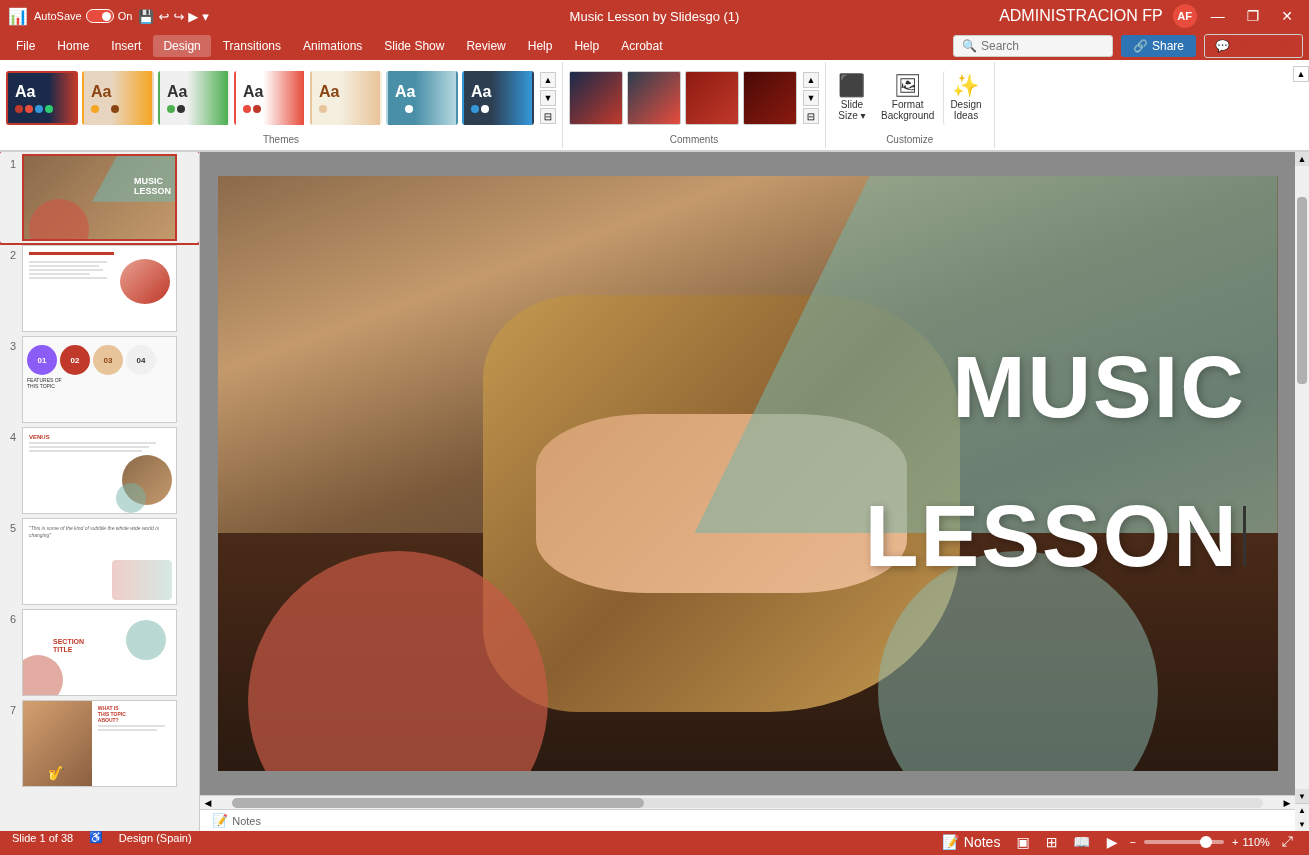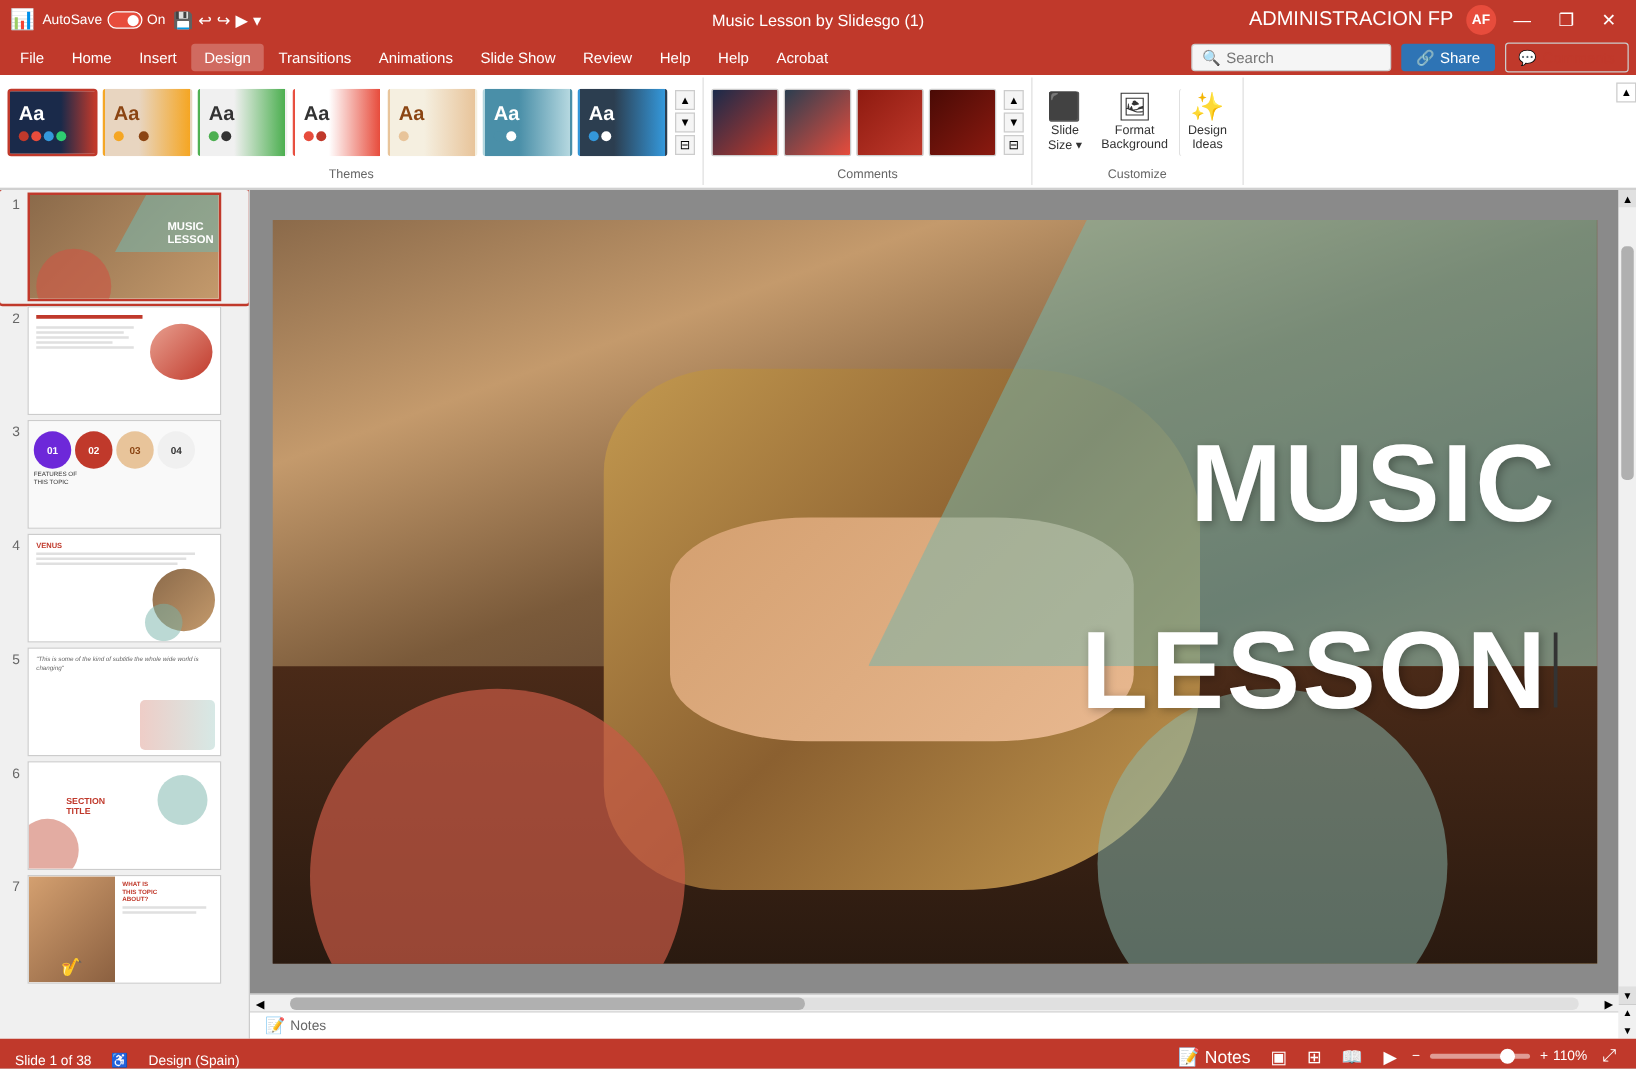--- a/index.html
+++ b/index.html
@@ -43,21 +43,21 @@
     .slide-item.selected { outline: 2px solid #c0392b; }
     .slide-number { font-size: 11px; color: #666; width: 14px; text-align: right; margin-top: 4px; }
     .slide-thumb { width: 155px; height: 87px; background: white; border: 1px solid #ccc; overflow: hidden; position: relative; flex-shrink: 0; }
 
     
     .slide-canvas-area { flex: 1; display: flex; flex-direction: column; overflow: hidden; }
     .slide-canvas-container { flex: 1; display: flex; align-items: center; justify-content: center; background: #8a8a8a; padding: 16px; overflow: auto; }
     .slide-canvas { width: 1072px; height: 603px; position: relative; overflow: hidden; background: #888; }
 
     
-    .status-bar { height: 24px; background: #c0392b; display: flex; align-items: flex-end; justify-content: space-between; padding: 0 12px; color: white; font-size: 11px; }
+    .status-bar { height: 24px; background: #c0392b; display: flex; align-items: flex-start; justify-content: space-between; padding: 0 12px; color: white; font-size: 11px; }
     .status-bar-left { display: flex; align-items: center; gap: 16px; }
     .status-bar-right { display: flex; align-items: center; gap: 8px; }
     .view-btn { background: transparent; border: none; color: white; cursor: pointer; padding: 2px 4px; font-size: 14px; }
     .zoom-slider { width: 80px; height: 4px; background: rgba(255,255,255,0.5); border-radius: 2px; position: relative; margin: 0 4px; }
     .zoom-thumb { width: 12px; height: 12px; background: white; border-radius: 50%; position: absolute; top: -4px; left: 70%; }
 
     
     .t1 { background: linear-gradient(90deg, #1a2a4a 60%, #c0392b 100%); color: #fff; }
     .t2 { background: linear-gradient(90deg, #e8d5c0 40%, #f5a623 100%); color: #8B4513; }
     .t3 { background: linear-gradient(90deg, #f0f0f0 40%, #4CAF50 100%); color: #333; }
@@ -432,21 +432,21 @@
             </div>
           </div>
         </div>
       </div>
 
       <div class="slide-item">
         <span class="slide-number">3</span>
         <div class="slide-thumb">
           <div style="width:100%;height:100%;background:#f9f9f9;position:relative;overflow:hidden;padding:4px;">
             <div style="display:flex;gap:3px;margin-top:4px;">
-              <div style="width:30px;height:30px;border-radius:50%;background:#6d28d9;display:flex;align-items:center;justify-content:center;color:white;font-size:8px;font-weight:bold;">01</div>
+              <div style="width:30px;height:30px;border-radius:50%;background:#8b5cf6;display:flex;align-items:center;justify-content:center;color:white;font-size:8px;font-weight:bold;">01</div>
               <div style="width:30px;height:30px;border-radius:50%;background:#c0392b;display:flex;align-items:center;justify-content:center;color:white;font-size:8px;font-weight:bold;">02</div>
               <div style="width:30px;height:30px;border-radius:50%;background:#e8c49a;display:flex;align-items:center;justify-content:center;color:#8B4513;font-size:8px;font-weight:bold;">03</div>
               <div style="width:30px;height:30px;border-radius:50%;background:#f0f0f0;display:flex;align-items:center;justify-content:center;color:#333;font-size:8px;font-weight:bold;">04</div>
             </div>
             <div style="font-size:5px;color:#333;margin-top:2px;">FEATURES OF<br>THIS TOPIC</div>
           </div>
         </div>
       </div>
 
       <div class="slide-item">

